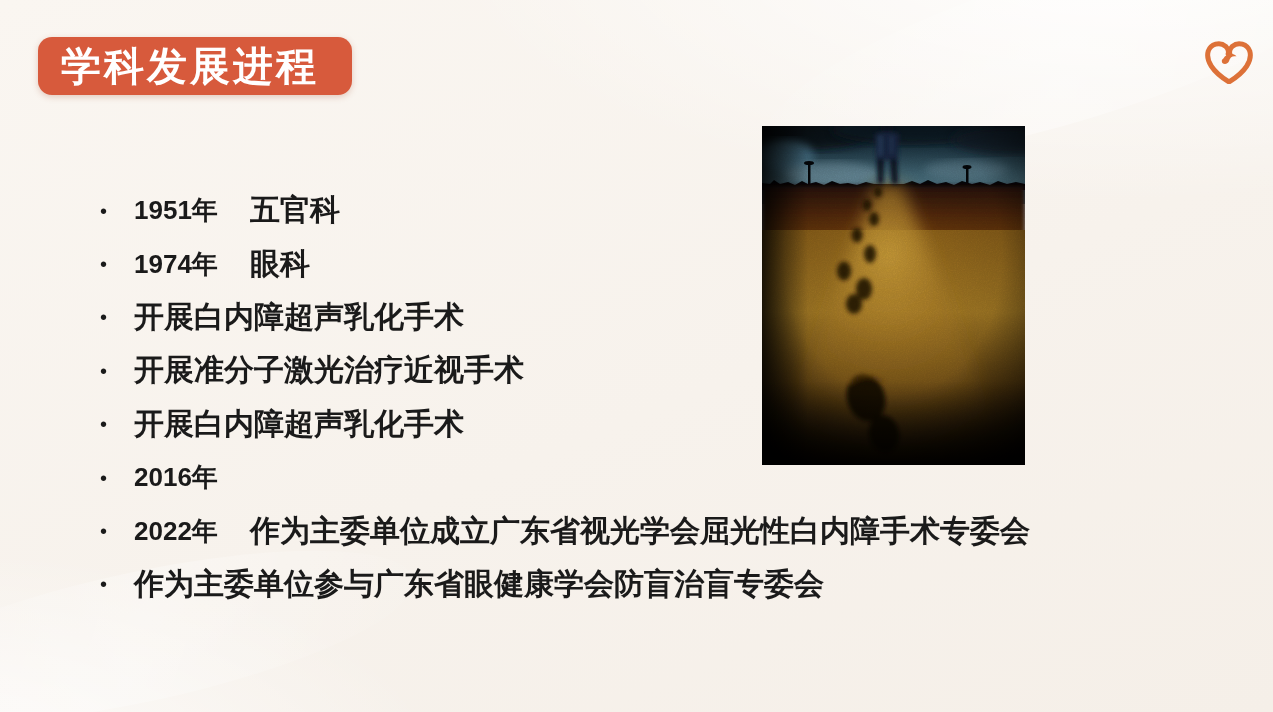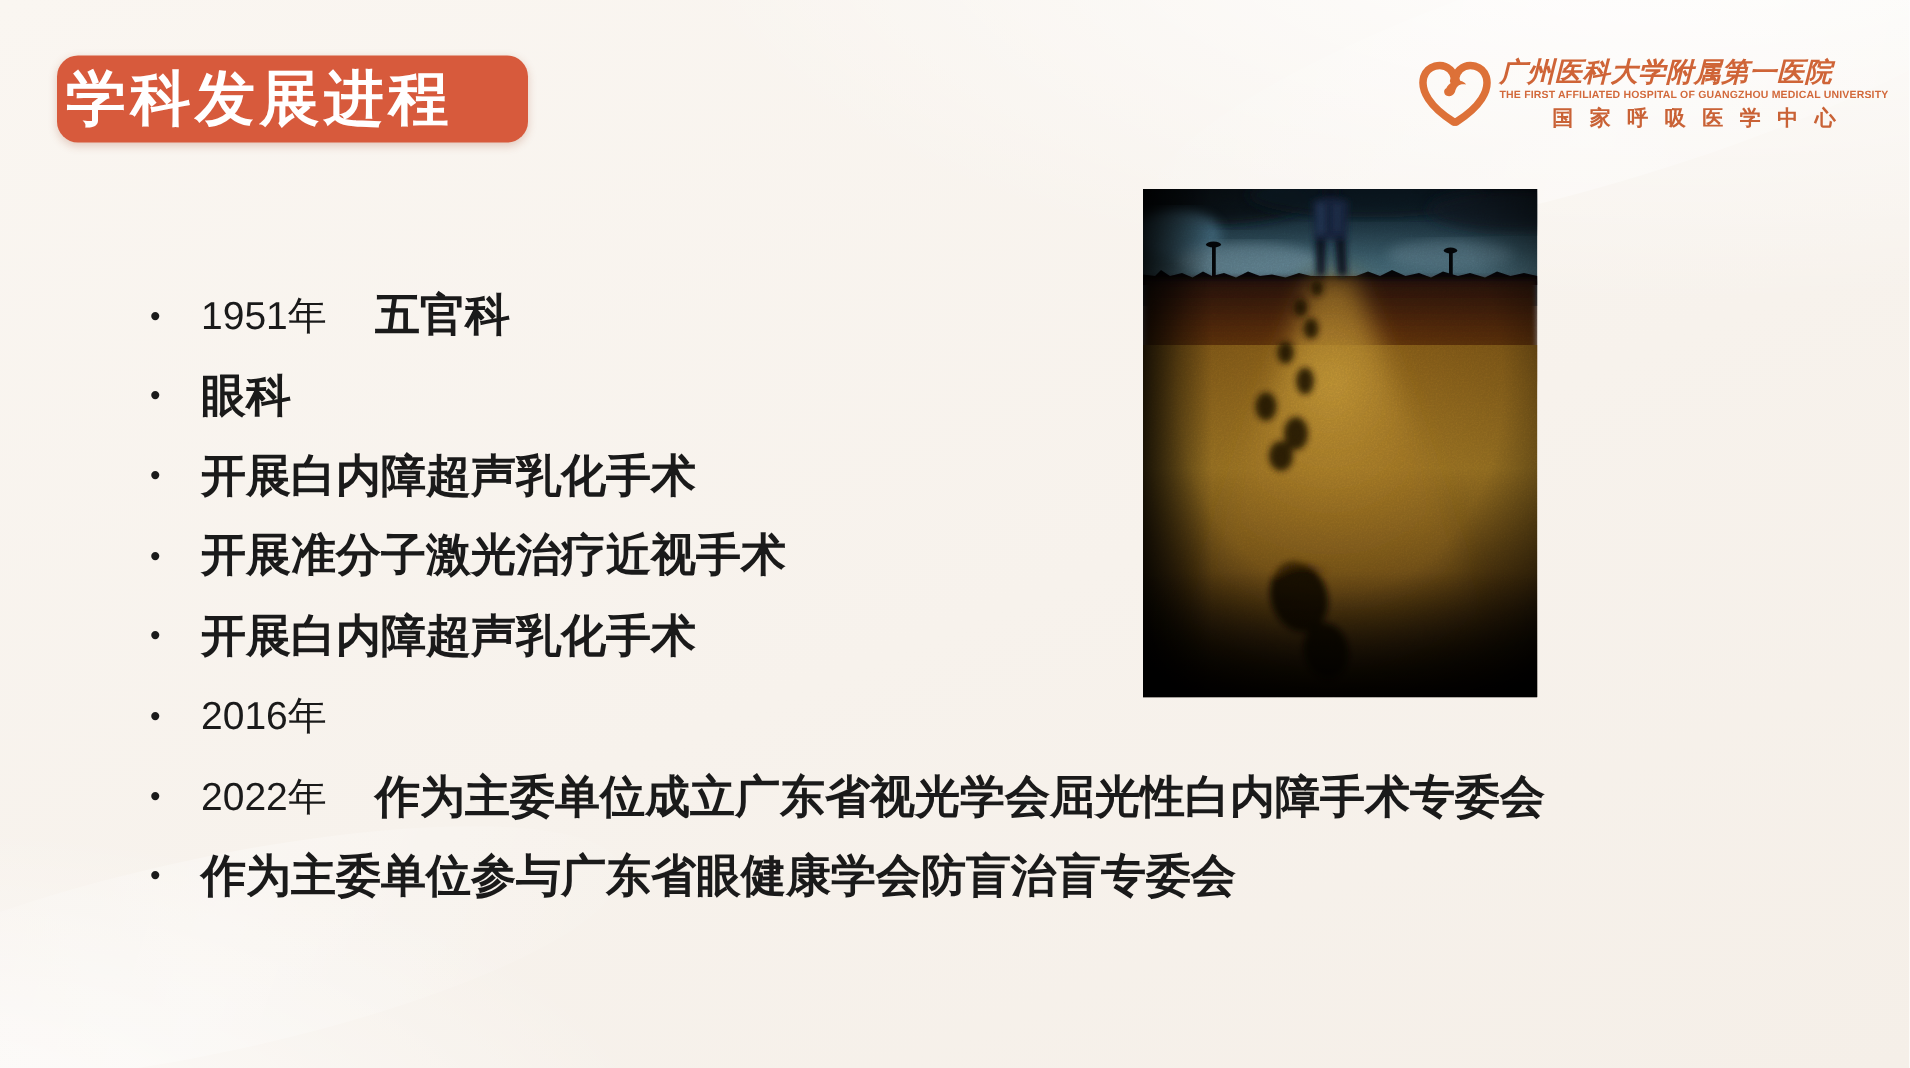--- a/index.html
+++ b/index.html
@@ -30,21 +30,21 @@
 
   
   .title-banner {
     position: absolute;
     left: 38px; top: 37px;
     width: 314px; height: 58px;
     border-radius: 14px;
     background: #d75a3c;
     display: flex;
     align-items: center;
-    padding-left: 6px;
+    padding-left: 23px;
     box-shadow: 0 2px 6px rgba(160,70,40,0.25);
   }
   .title-banner .title-text {
     color: #ffffff;
     font-size: 40px;
     font-weight: bold;
     letter-spacing: 3px;
     line-height: 1;
     white-space: nowrap;
   }
@@ -104,21 +104,21 @@
   }
   .timeline .bullet {
     flex: 0 0 34px;
     font-size: 20px;
     color: #1a1a1a;
     line-height: 1;
   }
   .timeline .year {
     flex: 0 0 116px;
     font-size: 26px;
-    font-weight: normal;
+    font-weight: bold;
     color: #1a1a1a;
     white-space: nowrap;
   }
   .timeline .event {
     font-size: 30px;
     font-weight: bold;
     color: #1a1a1a;
     white-space: nowrap;
   }
 
@@ -144,36 +144,32 @@
   </div>
 
   <div class="logo">
     <span class="heart">
       <svg width="50" height="46" viewBox="0 0 60 54">
         <path d="M29 49 C 10 37 2 24 5 13 C 8 4 19 1 26 7 C 29 10 30 13 29 16" fill="none" stroke="#dd7138" stroke-width="6" stroke-linecap="round"></path>
         <path d="M31 49 C 50 37 58 24 55 13 C 52 4 41 1 34 7 C 31 10 30 13 31 16" fill="none" stroke="#dd7138" stroke-width="6" stroke-linecap="round"></path>
         <path d="M23 22 C 27 15 35 14 39 19 C 34 18 31 20 30 25 C 28 29 24 29 22 27 C 21 25 21 23 23 22 Z" fill="#dd7138"></path>
       </svg>
     </span>
-    <div class="logo-text">
-      <span class="logo-cn">广州医科大学附属第一医院</span>
-      <span class="logo-en">THE FIRST AFFILIATED HOSPITAL OF GUANGZHOU MEDICAL UNIVERSITY</span>
-      <span class="logo-center">国家呼吸医学中心</span>
-    </div>
   </div>
 
   <ul class="timeline">
     <li>
       <span class="bullet">•</span>
       <span class="year">1951年</span>
       <span class="event">五官科</span>
     </li>
 
     <li>
       <span class="bullet">•</span>
+      <span class="year">1974年</span>
       <span class="event">眼科</span>
     </li>
 
     <li>
       <span class="bullet">•</span>
       <span class="event">开展白内障超声乳化手术</span>
     </li>
 
     <li>
       <span class="bullet">•</span>

